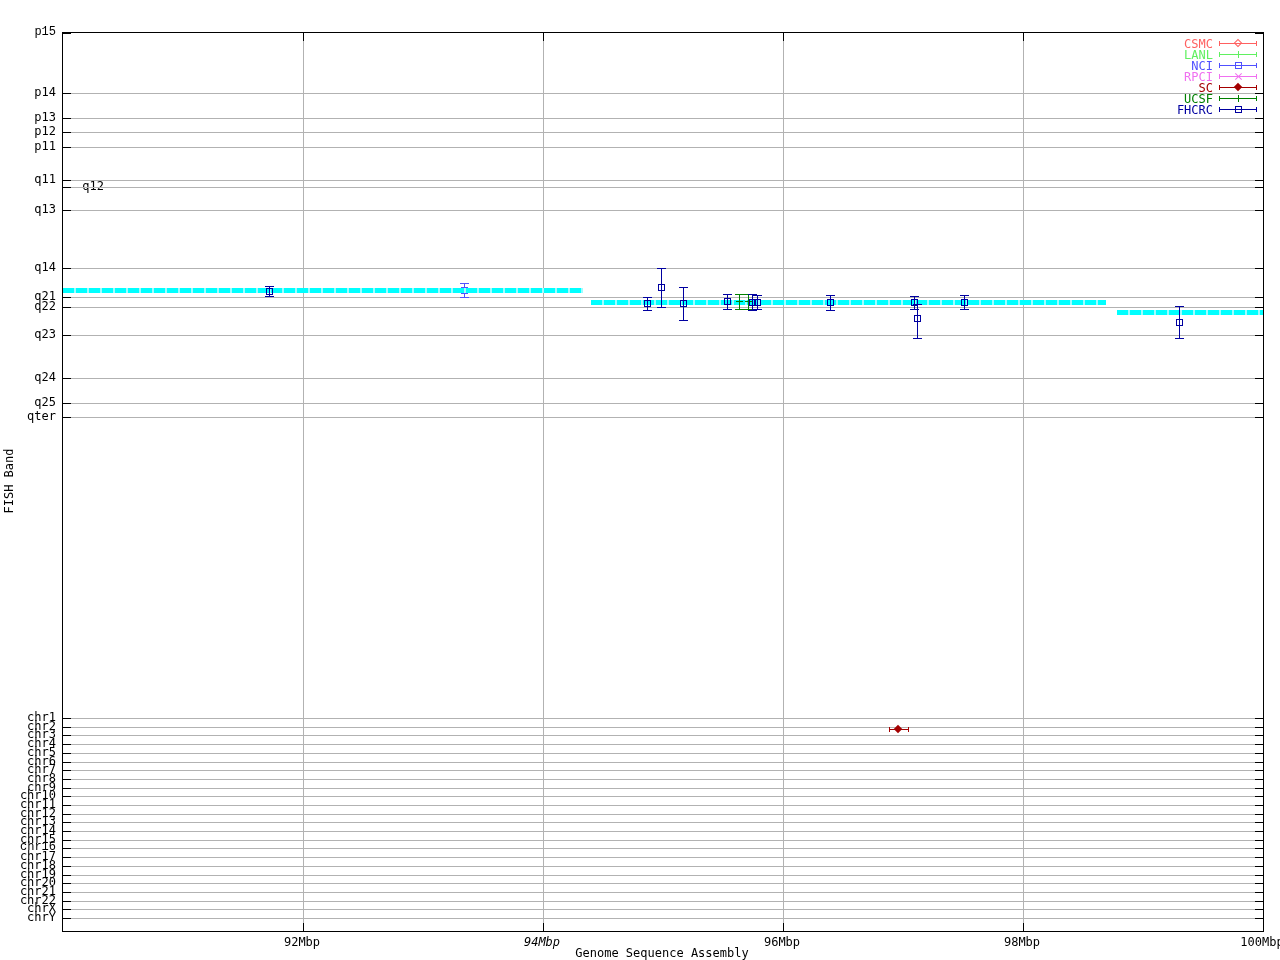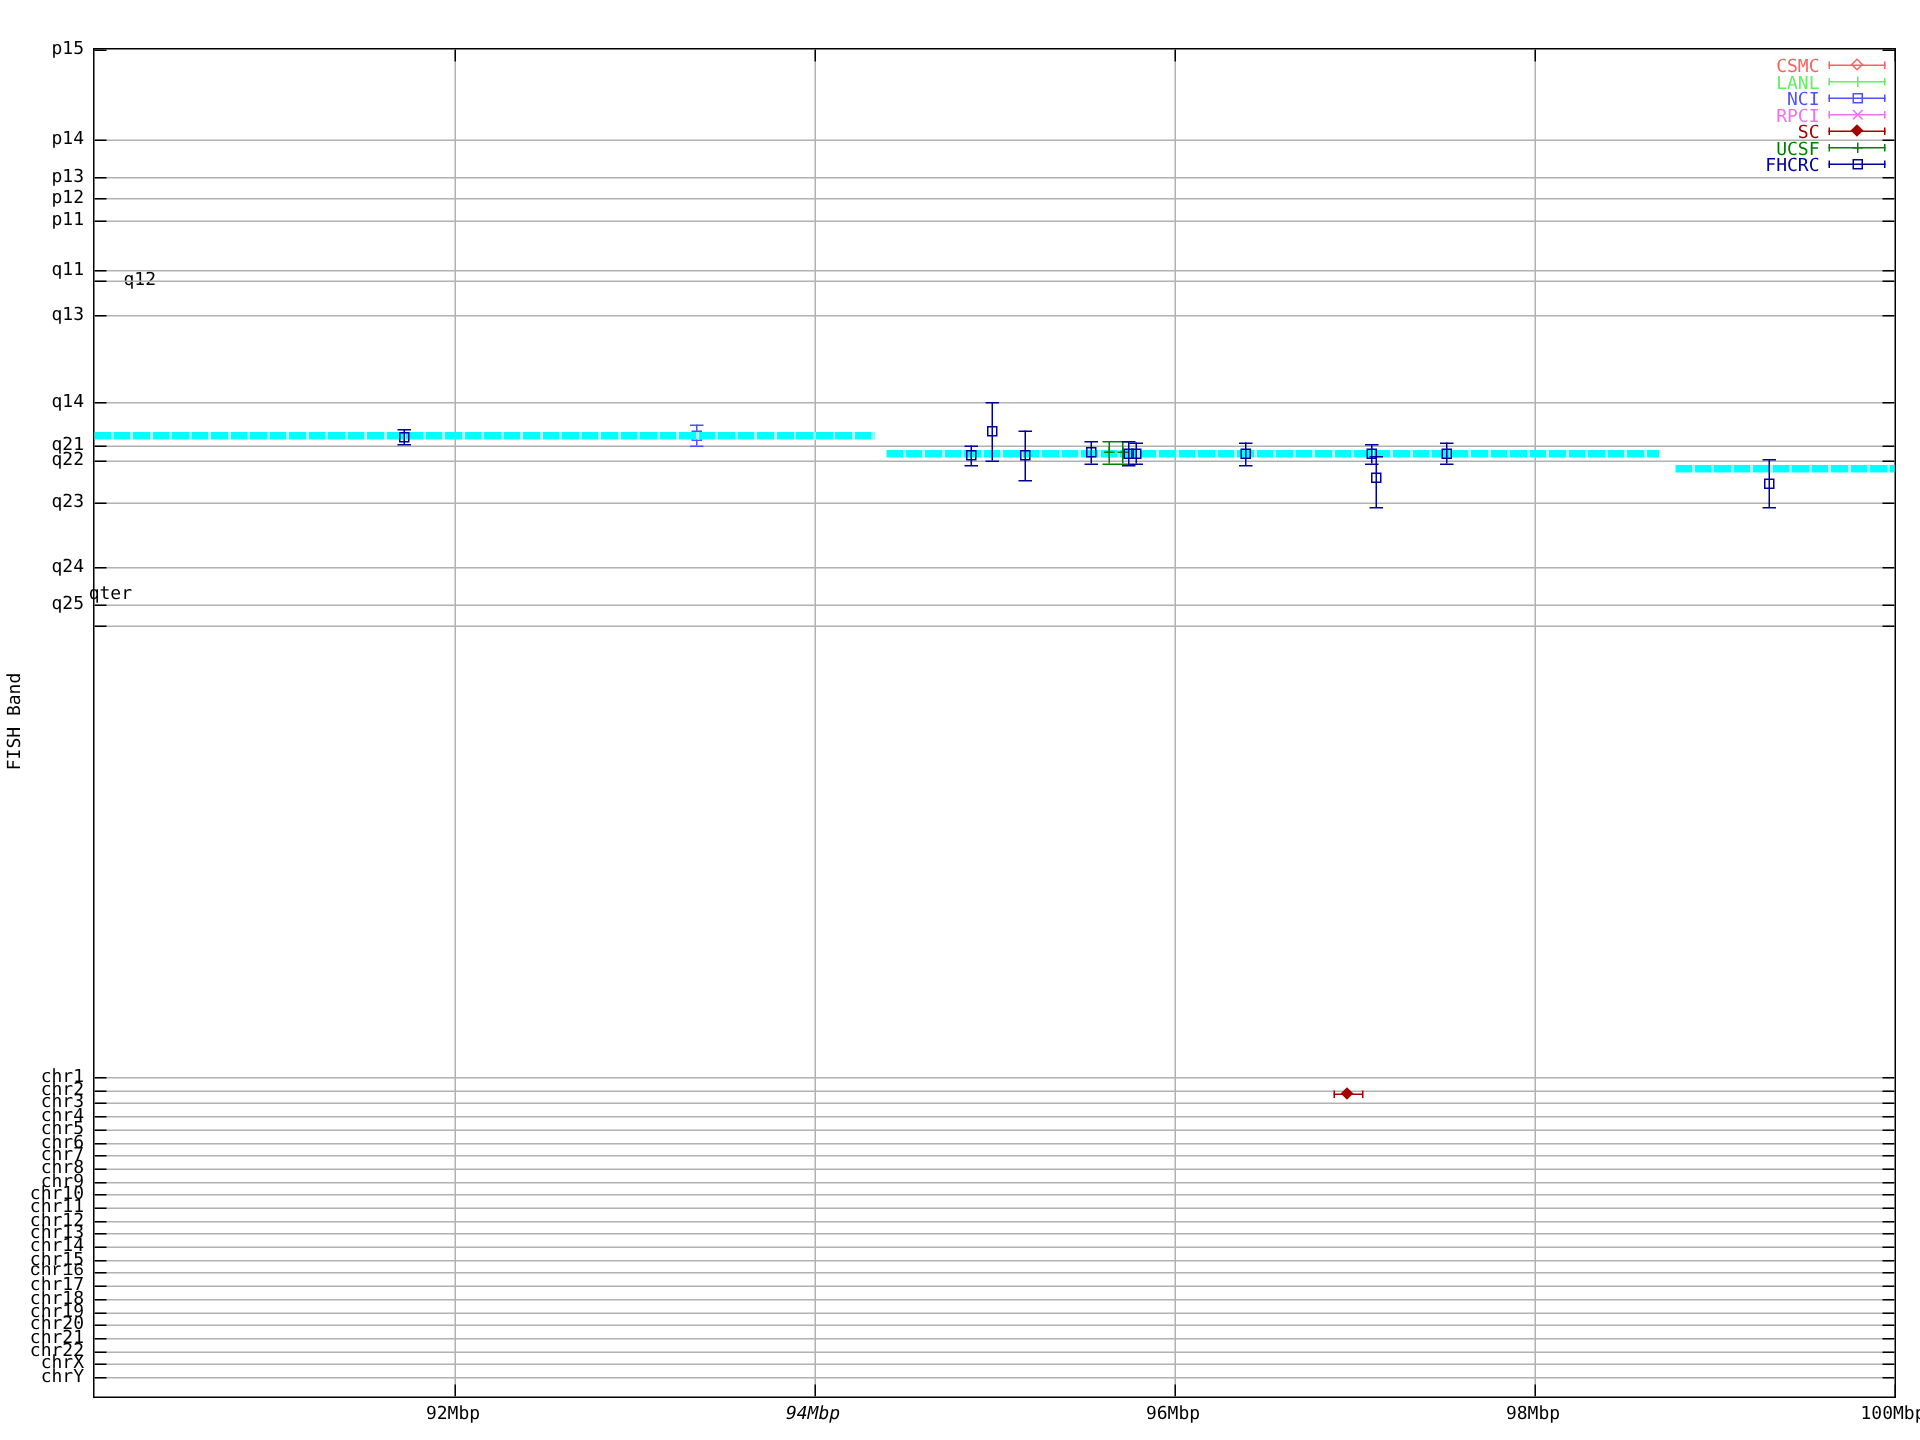--- a/index.html
+++ b/index.html
@@ -301,35 +301,35 @@
       <div class="ebar-v" style="left: 901px; top: 262px; height: 14px; background: rgb(0, 0, 160);"></div>
       <div class="ecap" style="left: 897px; top: 262px; background: rgb(0, 0, 160);"></div>
       <div class="ecap" style="left: 897px; top: 276px; background: rgb(0, 0, 160);"></div>
       <div class="mk-square" style="left: 898px; top: 266px; border-color: rgb(0, 0, 160);"></div>
       <div class="ebar-v" style="left: 1116px; top: 273px; height: 32px; background: rgb(0, 0, 160);"></div>
       <div class="ecap" style="left: 1112px; top: 273px; background: rgb(0, 0, 160);"></div>
       <div class="ecap" style="left: 1112px; top: 305px; background: rgb(0, 0, 160);"></div>
       <div class="mk-square" style="left: 1113px; top: 286px; border-color: rgb(0, 0, 160);"></div>
     </div>
   <div id="ylabs">
-      <div class="ylab" style="top: 27px;">p15</div>
+      <div class="ylab" style="top: 27px; font-family: Liberation Mono, monospace;">p15</div>
       <div class="ylab" style="top: 87px;">p14</div>
       <div class="ylab" style="top: 112px;">p13</div>
       <div class="ylab" style="top: 126px;">p12</div>
       <div class="ylab" style="top: 141px;">p11</div>
       <div class="ylab" style="top: 174px;">q11</div>
       <div class="ylab" style="top: 181px; padding-left: 48px;">q12</div>
       <div class="ylab" style="top: 204px;">q13</div>
       <div class="ylab" style="top: 262px;">q14</div>
       <div class="ylab" style="top: 291px;">q21</div>
       <div class="ylab" style="top: 301px;">q22</div>
       <div class="ylab" style="top: 329px;">q23</div>
       <div class="ylab" style="top: 372px;">q24</div>
       <div class="ylab" style="top: 397px;">q25</div>
-      <div class="ylab" style="top: 390px; padding-left: 32px;">qter</div>
+      <div class="ylab" style="top: 411px;">qter</div>
       <div class="ylab" style="top: 712px;">chr1</div>
       <div class="ylab" style="top: 721px;">chr2</div>
       <div class="ylab" style="top: 729px;">chr3</div>
       <div class="ylab" style="top: 738px;">chr4</div>
       <div class="ylab" style="top: 747px;">chr5</div>
       <div class="ylab" style="top: 756px;">chr6</div>
       <div class="ylab" style="top: 764px;">chr7</div>
       <div class="ylab" style="top: 773px;">chr8</div>
       <div class="ylab" style="top: 782px;">chr9</div>
       <div class="ylab" style="top: 790px;">chr10</div>
@@ -348,13 +348,14 @@
       <div class="ylab" style="top: 903px;">chrX</div>
       <div class="ylab" style="top: 912px;">chrY</div>
     </div>
   <div id="xlabs">
       <div class="xlab" style="left: 267px;">92Mbp</div>
       <div class="xlab" style="left: 507px; font-style: italic;">94Mbp</div>
       <div class="xlab" style="left: 747px;">96Mbp</div>
       <div class="xlab" style="left: 987px;">98Mbp</div>
       <div class="xlab" style="left: 1227px;">100Mbp</div>
     </div>
+  <div id="xlabel">Genome Sequence Assembly</div>
 </div>
 
 </body></html>

